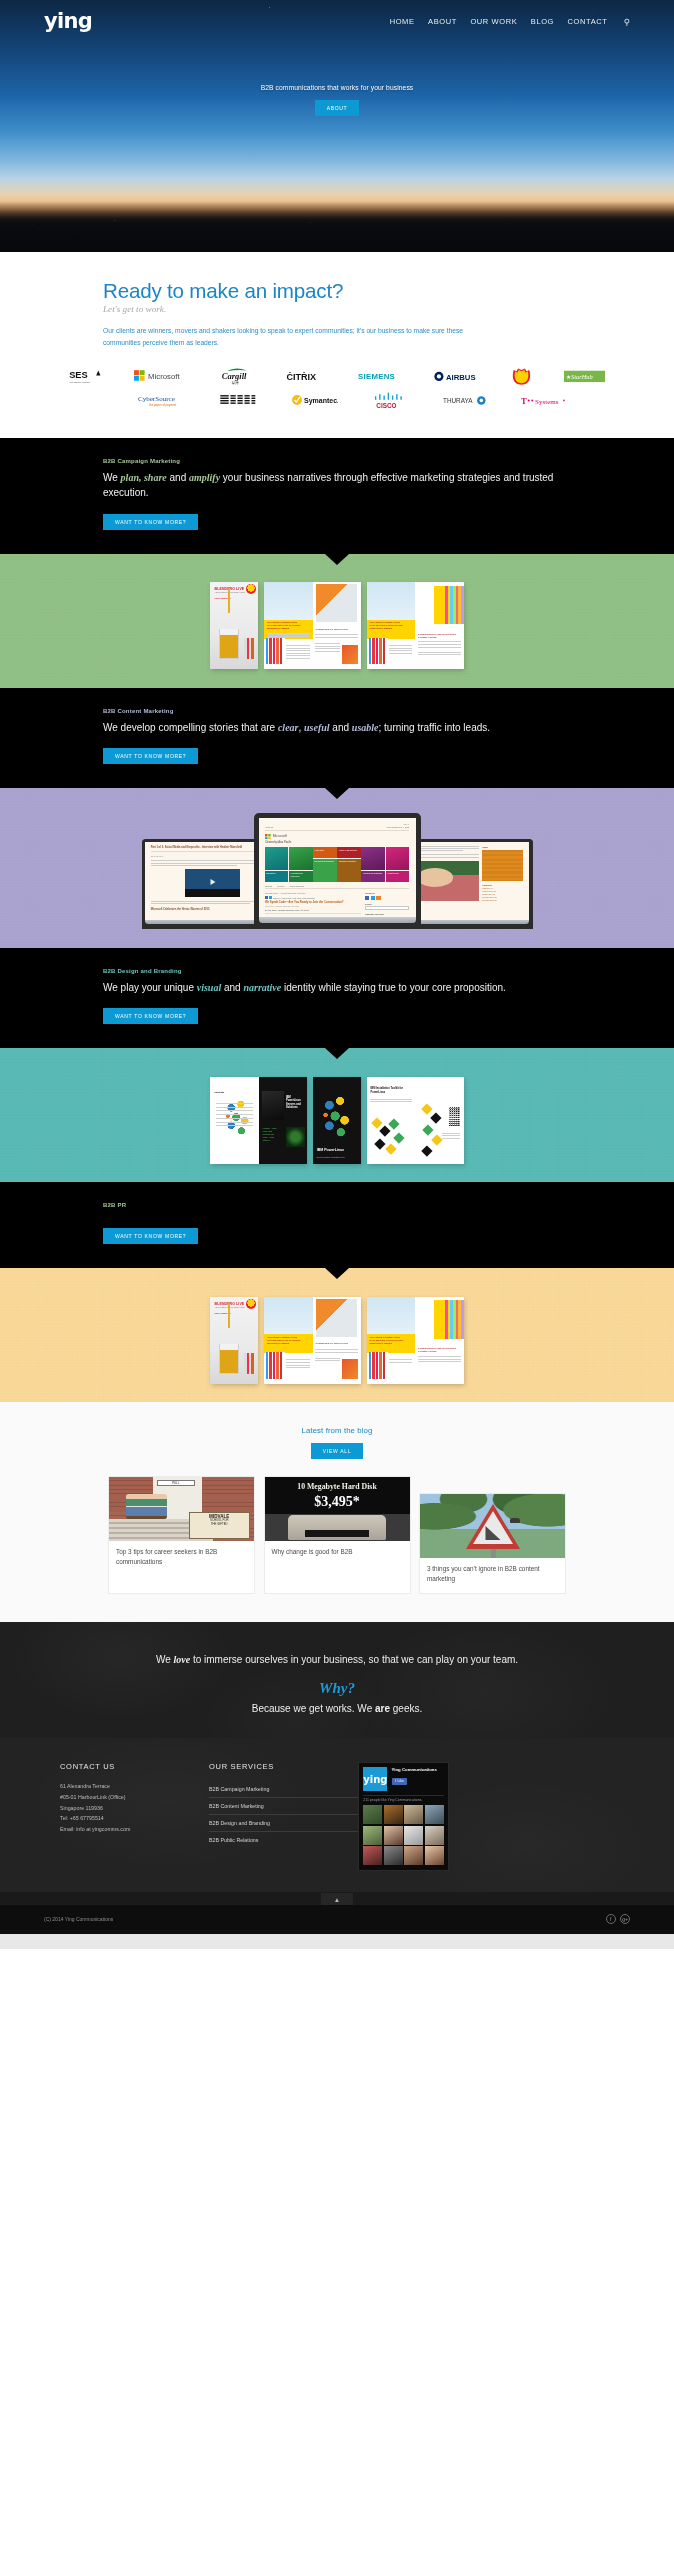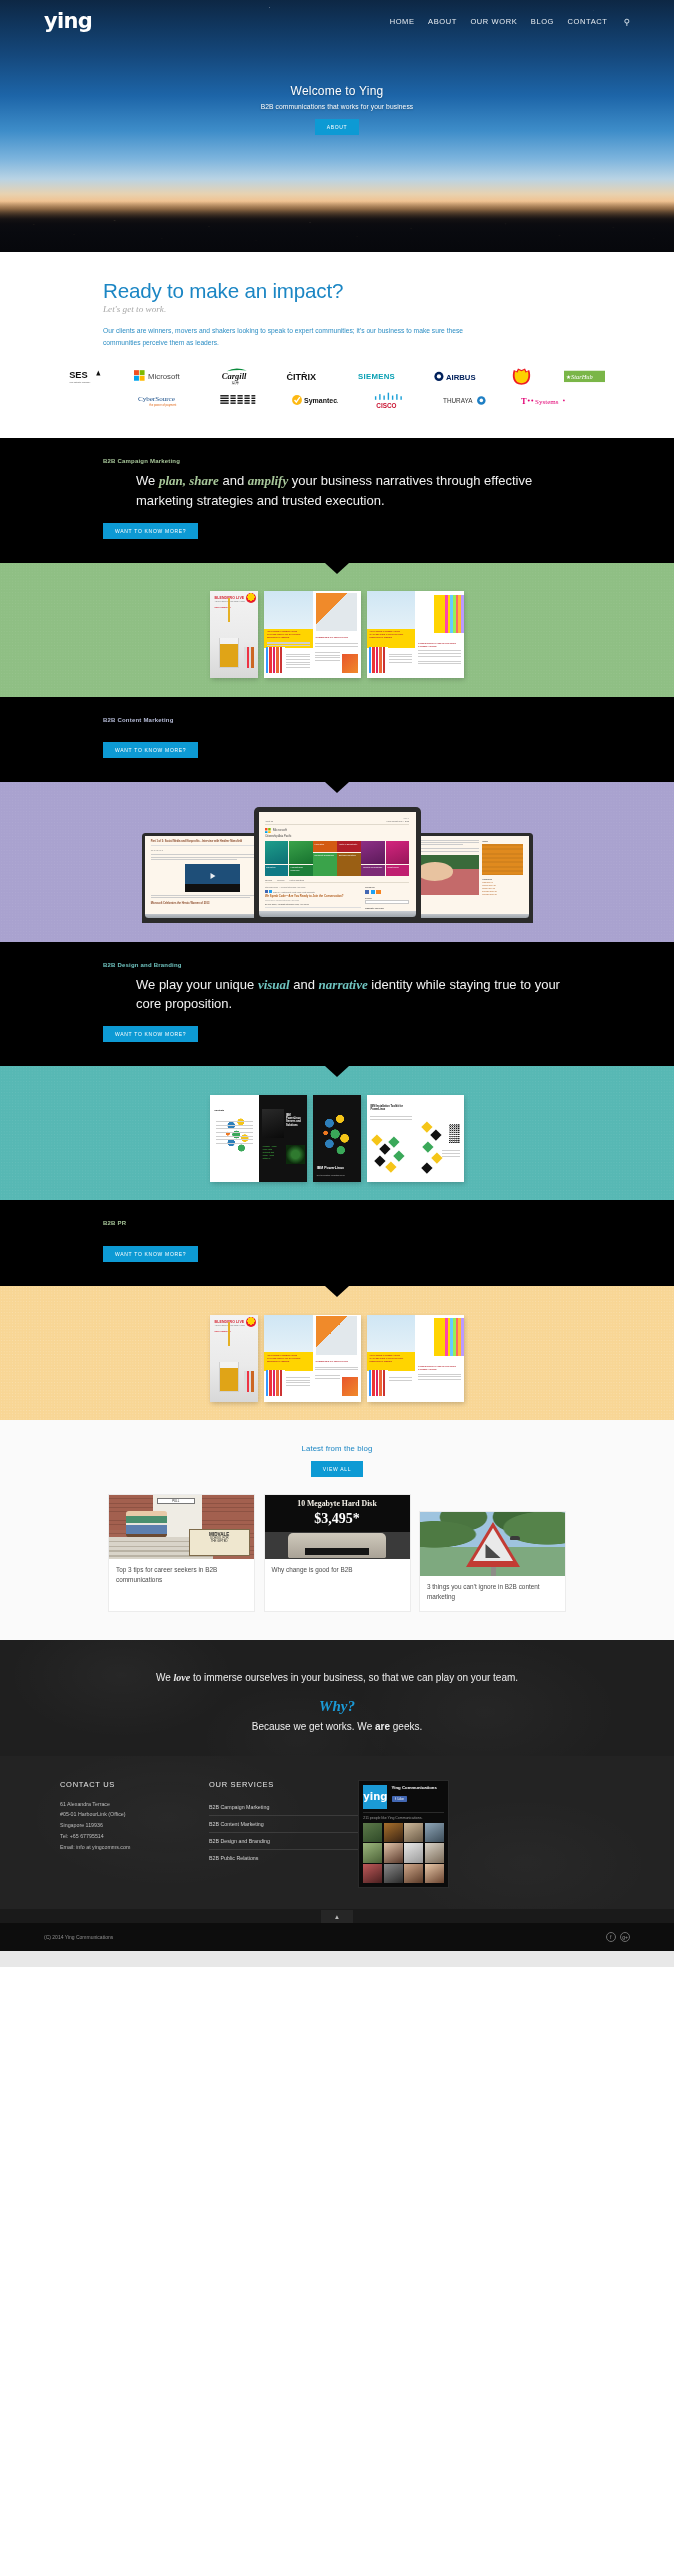--- a/index.html
+++ b/index.html
@@ -114,21 +114,21 @@
     display:flex; align-items:center; justify-content:center;
     height:18.5px; filter:none;
   }
 
   
   .svc { background:#000; color:#fff; padding:20px 0 24px; position:relative; }
   .svc .kicker {
     font-size:6px; font-weight:bold; letter-spacing:0.2px; margin-bottom:7px;
   }
   .svc .head {
-    font-size:13px; line-height:1.48; font-weight:normal; color:#f2f2f2;margin-left:33px;
+    font-size:10px; line-height:1.48; font-weight:normal; color:#f2f2f2;
   }
   .svc .head em {
     font-family:"Liberation Serif", serif;
     font-style:italic; font-weight:bold;
   }
   .svc .btn-blue { margin-top:12.8px; }
 
   
   .band { position:relative; padding:20px 0 18.5px; }
   .band .notch {
@@ -350,21 +350,20 @@
         <a href="#">HOME</a>
         <a href="#">ABOUT</a>
         <a href="#">OUR WORK</a>
         <a href="#">BLOG</a>
         <a href="#">CONTACT</a>
         <span class="search-ico">⚲</span>
       </nav>
     </div>
 
     <div class="hero-center">
-      <h1>Welcome to Ying</h1>
       <p>B2B communications that works for your business</p>
       <button class="btn-blue">ABOUT</button>
     </div>
   </section>
 
   <section class="impact">
     <div class="container">
       <h2>Ready to make an impact?</h2>
       <div class="sub">Let's get to work.</div>
       <p class="body">Our clients are winners, movers and shakers looking to speak to expert communities; it’s our business to make sure these communities perceive them as leaders.</p>
@@ -565,20 +564,23 @@
             <div class="ytxt" style="top:83%"></div>
         </div>
       </div>
 
     </div>
   </section>
 
   <section class="svc">
     <div class="container">
       <div class="kicker" style="color:#b6bcd8">B2B Content Marketing</div>
+      <h3 class="head">
+        <span>We develop compelling stories that are </span><em style="color:#b6bcd8">clear</em><span>, </span><em style="color:#b6bcd8">useful</em><span> and </span><em style="color:#b6bcd8">usable</em><span>; turning traffic into leads.</span>
+      </h3>
       <button class="btn-blue">WANT TO KNOW MORE?</button>
     </div>
   </section>
 
   <section class="band purple">
     <div class="notch"></div>
     <div class="laptops">
 
       <div class="lap side left">
         <div class="screen" style="width:142px">

